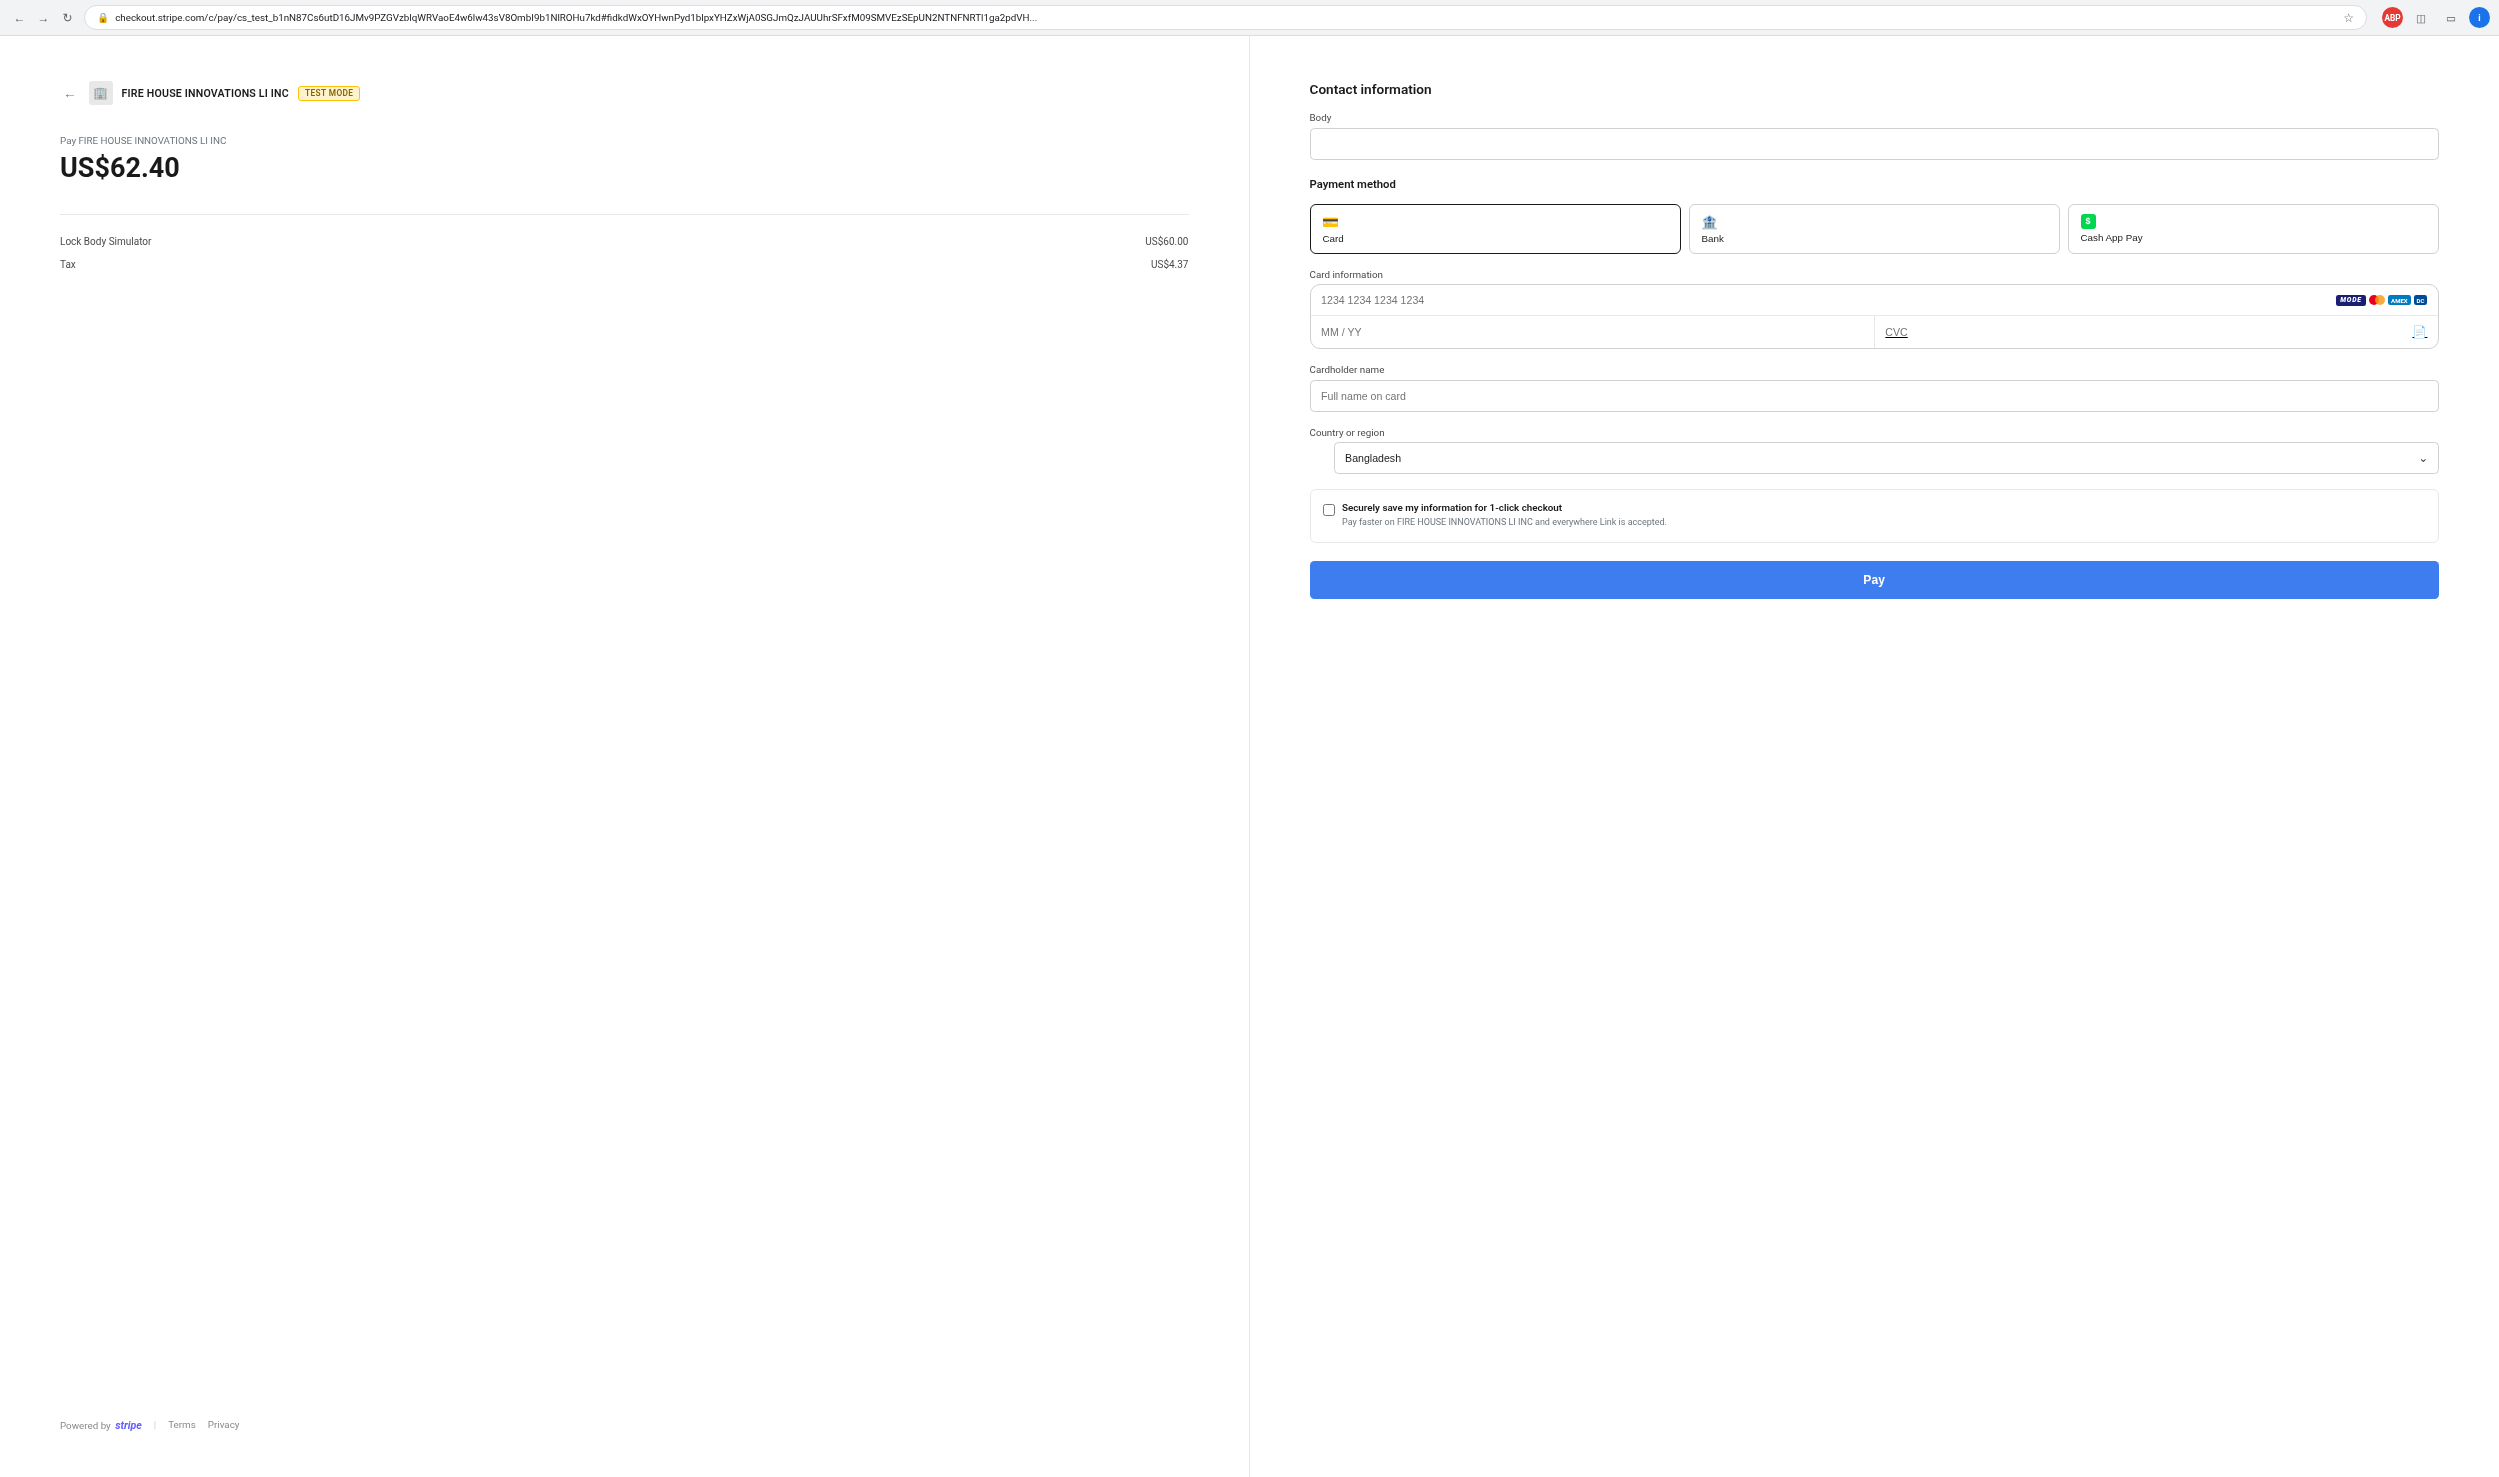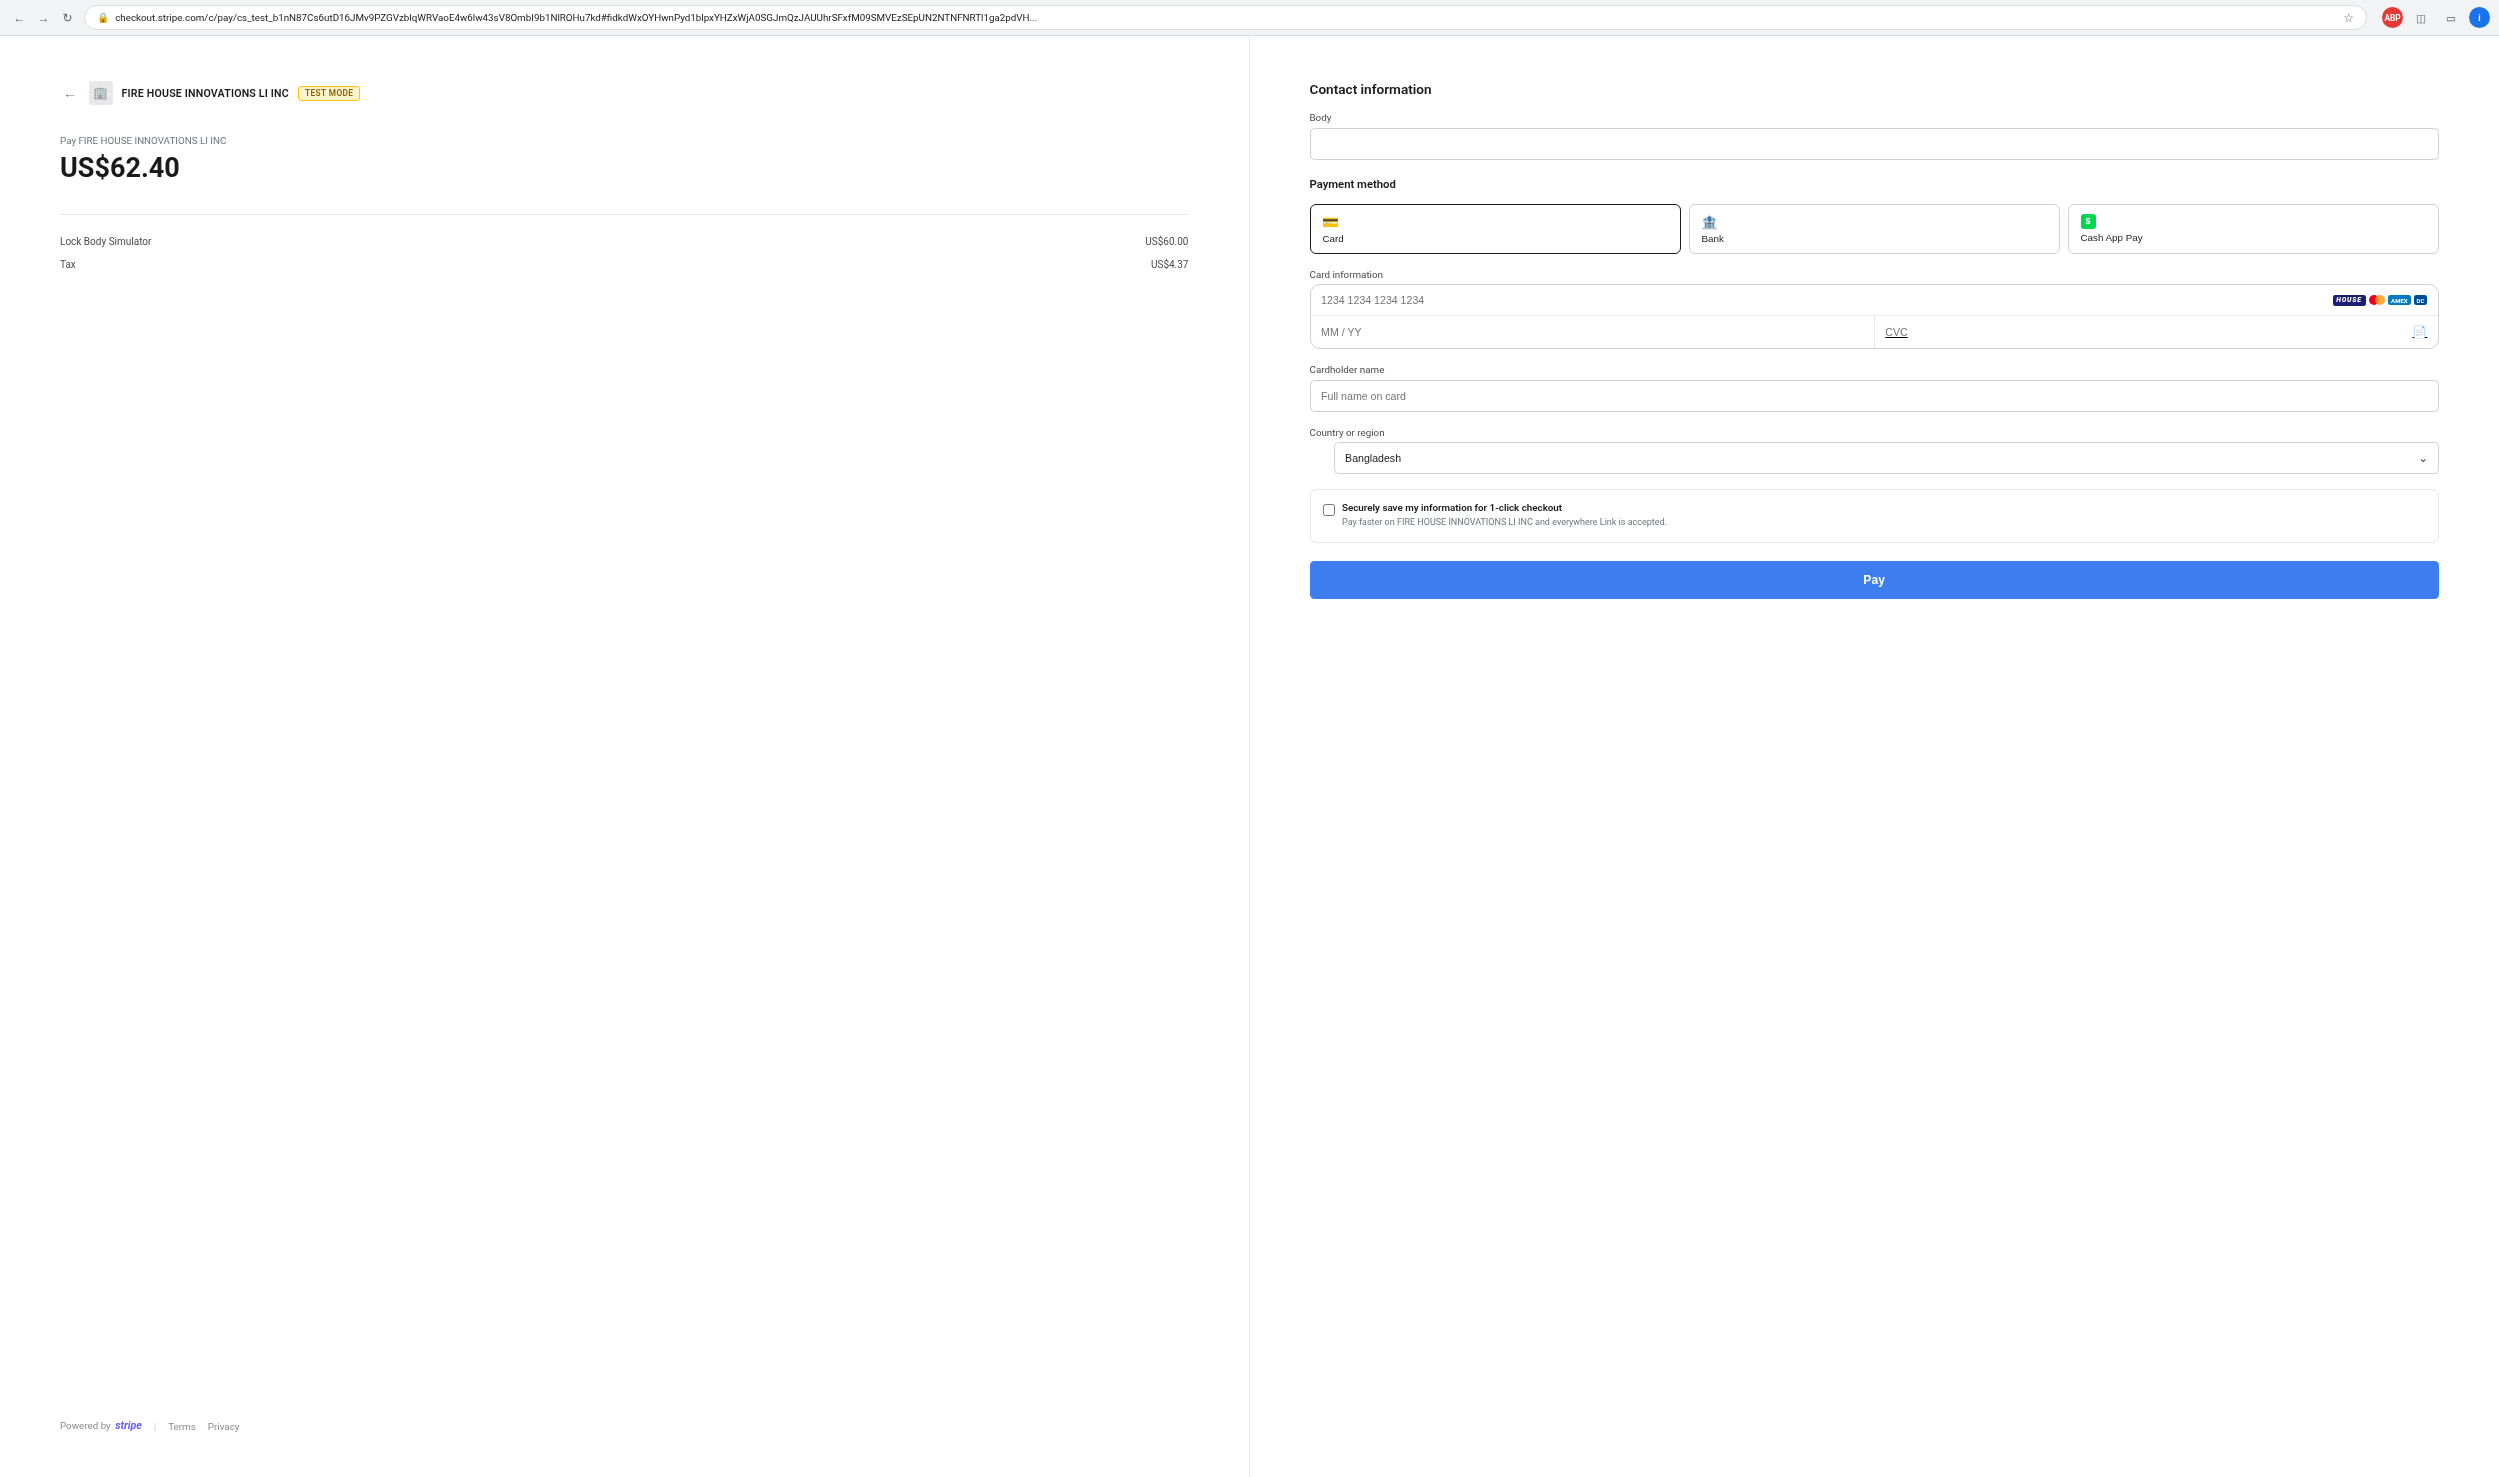--- a/index.html
+++ b/index.html
@@ -170,21 +170,21 @@
       padding: 6px 0;
       font-size: 10px;
       color: #1a1a1a;
     }
     .line-item-name { color: #4a4a4a; }
     .line-item-price { color: #4a4a4a; }
 
     .footer-left {
       margin-top: auto;
       display: flex;
-      align-items: flex-end;
+      align-items: flex-start;
       gap: 12px;
       font-size: 9.8px;
       color: #8a8a8a;
     }
     .powered-by {
       display: flex;
       align-items: center;
       gap: 4.5px;
     }
     .stripe-logo {
@@ -546,21 +546,21 @@
       <span class="pm-label">Cash App Pay</span>
     </button>
       </div>
 
     <div class="form-group">
       <label class="form-label">Card information</label>
       <div class="card-info-box">
         <div class="card-number-row">
           <input class="card-number-input" type="text" placeholder="1234 1234 1234 1234" style="">
           <div class="card-icons">
-            <span class="card-icon-visa">HOUSE</span>
+            <span class="card-icon-visa">MODE</span>
             <span class="card-icon-mc">
               <span class="mc-left"></span>
               <span class="mc-right"></span>
             </span>
             <span class="card-icon-amex">AMEX</span>
             <span class="card-icon-diners" style="font-size:6px;background:#004a97;color:#fff;padding:1.5px 3px;border-radius:2.3px;">DC</span>
           </div>
         </div>
         <div class="card-expiry-cvc">
           <div class="card-expiry">

